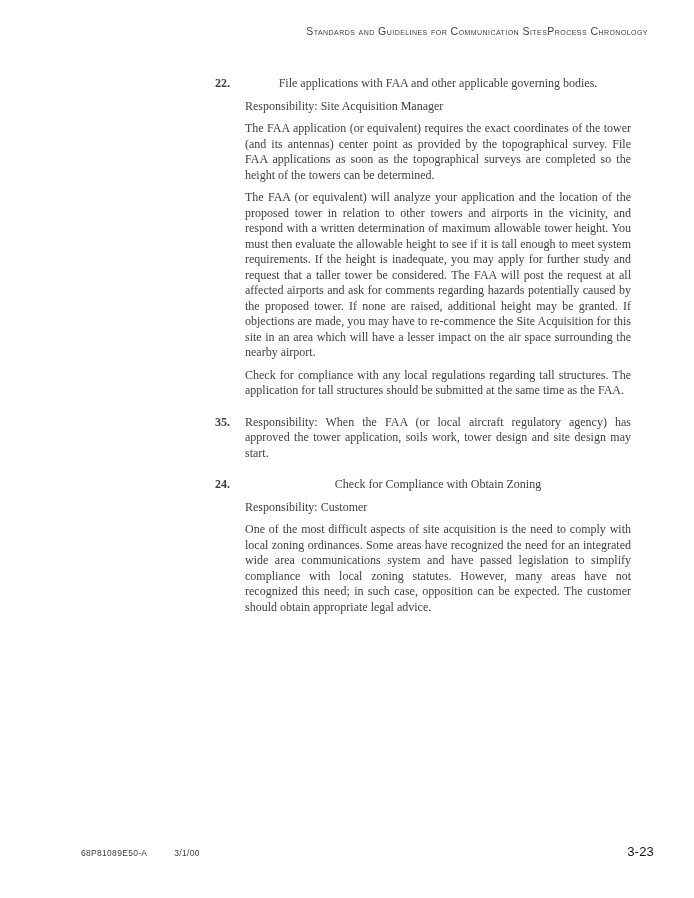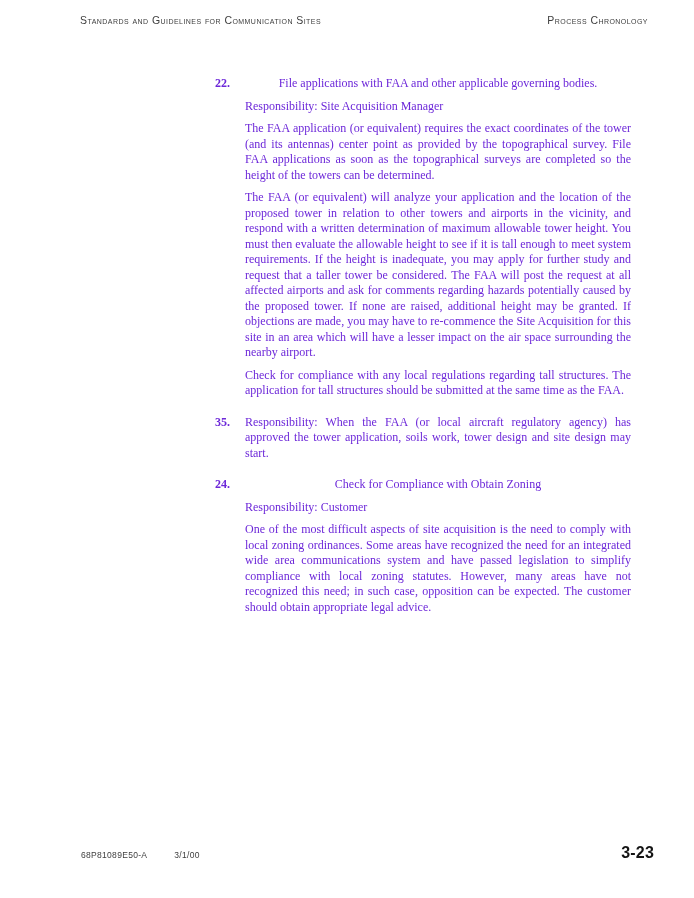--- a/index.html
+++ b/index.html
@@ -10,35 +10,35 @@
     -webkit-font-smoothing: antialiased;
   }
   .page {
     position: relative;
     width: 694px; height: 898px;
     background: #ffffff;
     overflow: hidden;
   }
   .running-header {
     position: absolute;
-    top: 14px; left: 80px; right: 46px;
+    top: 25px; left: 80px; right: 46px;
     display: flex;
-    justify-content: space-between;
+    justify-content: flex-end;
     align-items: baseline;
     font-family: "Liberation Sans", sans-serif;
     font-variant: small-caps;
     font-size: 10.5px;
     letter-spacing: 0.45px;
     color: #3d3d3d;
   }
   .content {
     position: absolute;
     top: 76px; left: 215px;
     width: 416px;
-    color: #6d28d9;
+    color: #404040;
     font-size: 12px;
     line-height: 15.5px;
   }
   .item { display: flex; margin-bottom: 9px; }
   .item .num {
     flex: none;
     width: 30px;
     font-weight: bold;
   }
   .item .item-body { flex: 1; }
@@ -52,22 +52,22 @@
     align-items: baseline;
     font-family: "Liberation Sans", sans-serif;
     font-size: 8.5px;
     letter-spacing: 0.3px;
     color: #3d3d3d;
     gap: 12px;
   }
   .running-footer .footer-date { margin-left: 15px; }
   .running-footer .footer-page-num {
     margin-left: auto;
-    font-size: 16px;
-    font-weight: bold;
+    font-size: 13px;
+    font-weight: normal;
     letter-spacing: 0.2px;
     color: #141414;
   }
 </style>
 </head>
 <body>
 
 <div class="page">
 
   <header class="running-header">

